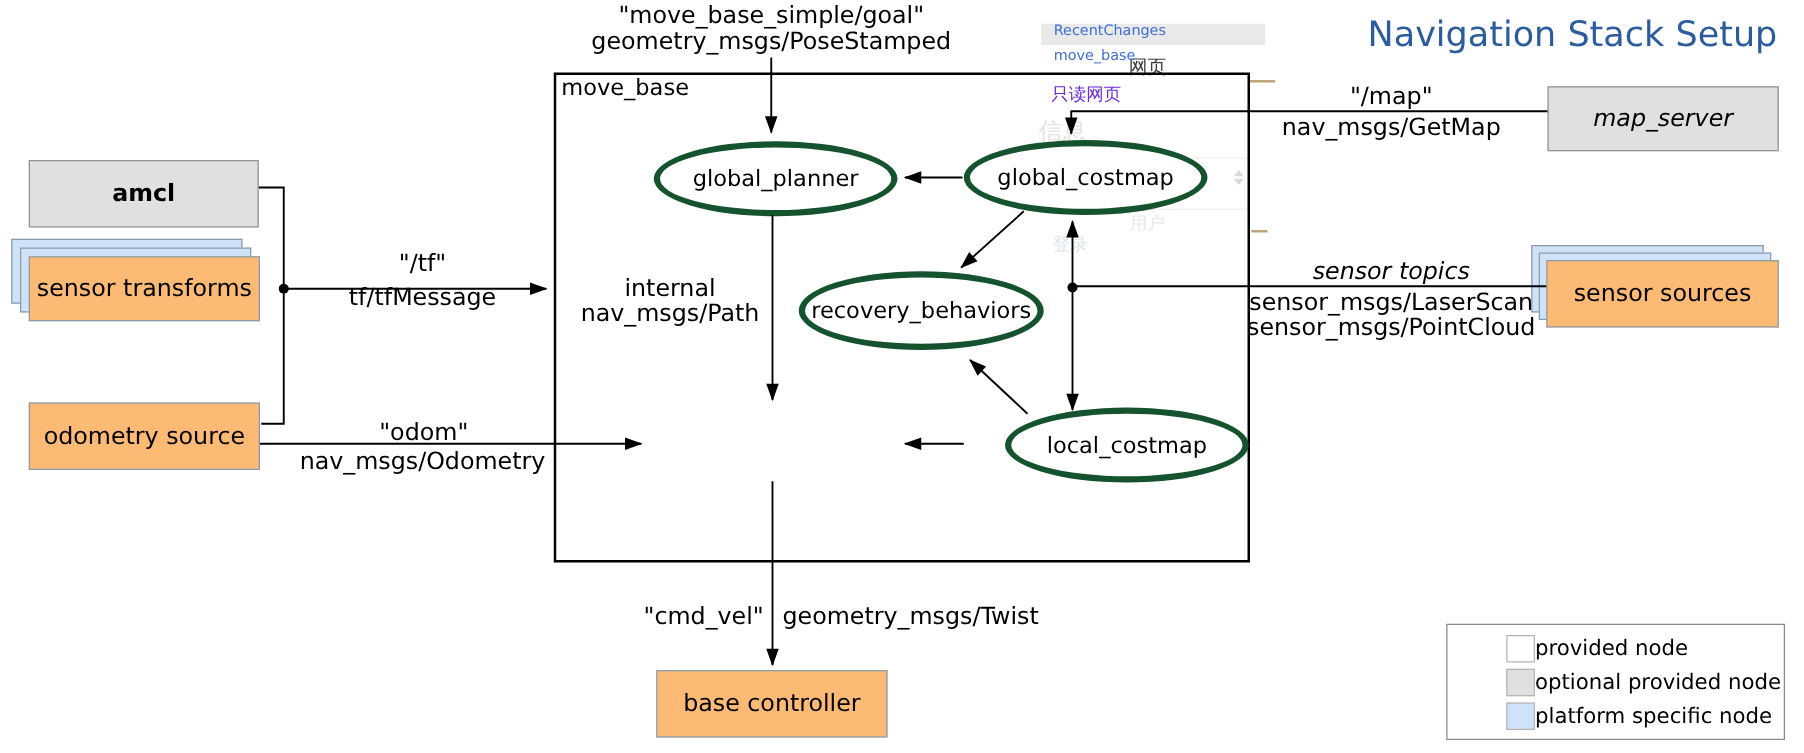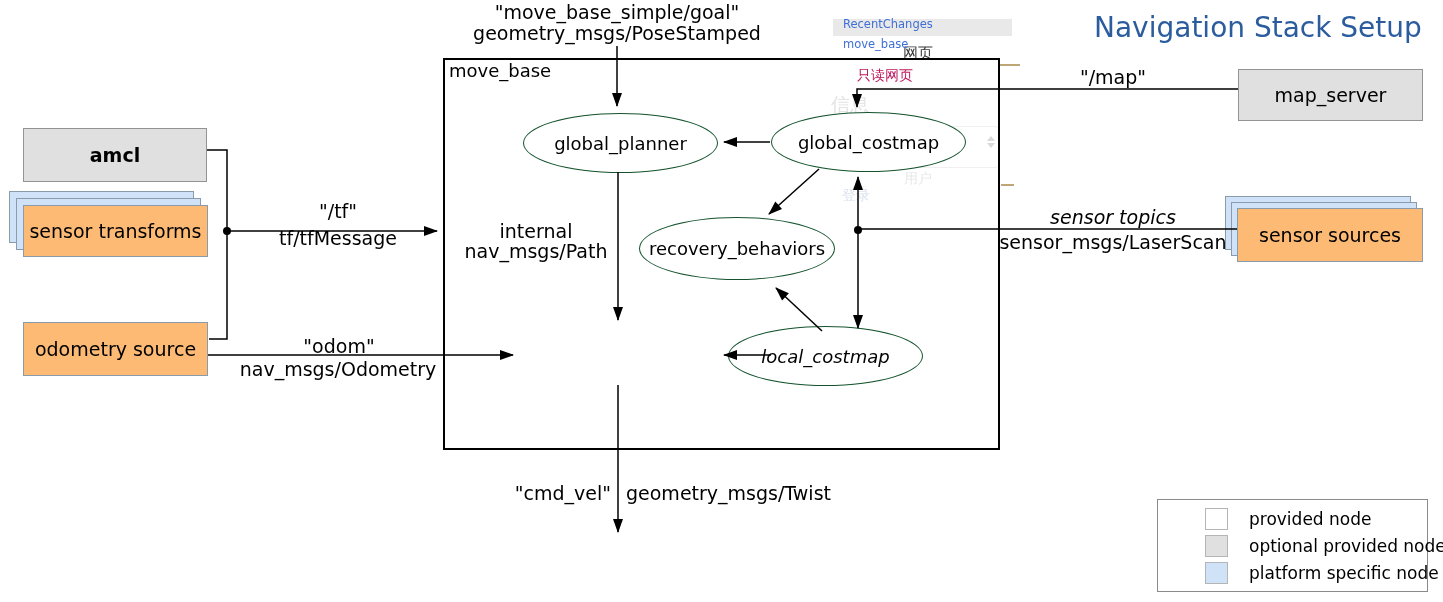--- a/index.html
+++ b/index.html
@@ -26,47 +26,47 @@
   .mb-box{position:absolute;left:443px;top:58px;width:557px;height:392px;
     border:2px solid #000;box-sizing:border-box;z-index:2;background:transparent;}
   .mb-label{position:absolute;left:449px;top:60px;font-size:18px;z-index:2;}
   
   .node{position:absolute;box-sizing:border-box;border:1px solid #8f8f8f;
     display:flex;align-items:center;justify-content:center;font-size:19px;z-index:2;white-space:nowrap;}
   .gray{background:#e0e0e0;border-color:#939393;}
   .blue{background:#fdba74;border-color:#8a9bab;}
   .layer{position:absolute;box-sizing:border-box;border:1px solid #8a9bab;background:#cfe2f7;z-index:2;}
   
-  .ellipse{position:absolute;box-sizing:border-box;border:1px solid #14532d;border-radius:50%;
+  .ellipse{position:absolute;box-sizing:border-box;border:5px solid #14532d;border-radius:50%;
     background:#fff;display:flex;align-items:center;justify-content:center;font-size:18px;z-index:2;white-space:nowrap;}
   
   svg.edges{position:absolute;left:0;top:0;z-index:3;}
   
   .lbl{position:absolute;font-size:19px;white-space:nowrap;z-index:4;transform:translateX(-50%);}
   .lbl.left-align{transform:none;}
   .lbl.right-align{transform:translateX(-100%);}
   .italic{font-style:italic;}
   
   .legend{position:absolute;left:1157px;top:499px;width:271px;height:93px;box-sizing:border-box;
     border:1px solid #8a8a8a;background:#fff;z-index:4;
     display:flex;flex-direction:column;justify-content:center;gap:4px;padding-left:27px;}
-  .legend-row{display:flex;align-items:center;gap:21px;height:23px;padding-left:20px;}
+  .legend-row{display:flex;align-items:center;gap:0;height:23px;padding-left:20px;}
   .sw{width:23px;height:22px;box-sizing:border-box;border:1px solid #b5b5b5;flex:0 0 auto;}
   .sw-white{background:#ffffff;}
   .sw-gray{background:#e0e0e0;}
   .sw-blue{background:#cfe2f7;}
   .legend-label{font-size:17px;white-space:nowrap;}
 </style>
 </head>
 <body>
 
 <div class="canvas">
 
   <div class="faint" style="left:903px;top:44px;font-size:15px;color:#3a3a3a;">网页</div>
-  <div class="faint" style="left:841px;top:67px;font-size:14px;color:#be185d;margin-left:16px;">只读网页</div>
+  <div class="faint" style="left:841px;top:67px;font-size:14px;color:#6d28d9;">只读网页</div>
   <div class="faint" style="left:831px;top:92px;font-size:19px;color:#e3e3e3;">信息</div>
   <div class="faint" style="left:904px;top:170px;font-size:14px;color:#e8e8e8;">用户</div>
   <div class="faint" style="left:842px;top:187px;font-size:14px;color:#dbe3ee;">登录</div>
   <div class="faint-rect"></div>
   <div class="sort-icon">
     <div class="tri tri-up"></div>
       <div class="tri tri-down"></div>
   </div>
   <div class="tan tan1"></div>
   <div class="tan tan2"></div>
@@ -81,31 +81,32 @@
   <div class="mb-label">move_base</div>
 
   <div class="node gray" style="left:23px;top:128px;width:184px;height:54px;font-weight:bold;">amcl</div>
 
   <div class="layer" style="left:9px;top:191px;width:185px;height:52px;"></div>
   <div class="layer" style="left:16px;top:198px;width:185px;height:52px;"></div>
   <div class="node blue" style="left:23px;top:205px;width:185px;height:52px;">sensor transforms</div>
 
   <div class="node blue" style="left:23px;top:322px;width:185px;height:54px;">odometry source</div>
 
-  <div class="node gray" style="left:1238px;top:69px;width:185px;height:52px;">map_server</div>
+  <div class="node gray" style="left:1238px;top:69px;width:185px;height:52px;font-style:italic;">map_server</div>
 
   <div class="layer" style="left:1225px;top:196px;width:186px;height:54px;"></div>
   <div class="layer" style="left:1231px;top:202px;width:186px;height:54px;"></div>
   <div class="node blue" style="left:1237px;top:208px;width:186px;height:54px;">sensor sources</div>
 
+  <div class="node blue" style="left:525px;top:536px;width:185px;height:54px;">base controller</div>
 
   <div class="ellipse" style="left:523px;top:113px;width:195px;height:60px;">global_planner</div>
   <div class="ellipse" style="left:771px;top:112px;width:195px;height:60px;">global_costmap</div>
   <div class="ellipse" style="left:639px;top:217px;width:196px;height:63px;">recovery_behaviors</div>
-  <div class="ellipse" style="left:728px;top:326px;width:195px;height:60px;font-style:italic;">local_costmap</div>
+  <div class="ellipse" style="left:804px;top:326px;width:195px;height:60px;">local_costmap</div>
 
   <svg class="edges" width="1443" height="602">
     <defs>
       <marker id="arr" markerUnits="userSpaceOnUse" markerWidth="16" markerHeight="14" refX="14" refY="6" orient="auto">
         <path d="M1,1 L15,6 L1,11 Z" fill="#000"></path>
       </marker>
     </defs>
     <g stroke="#000" stroke-width="1.5" fill="none">
       <line x1="617" y1="46" x2="617" y2="106" marker-end="url(#arr)"></line>
       <polyline points="207,150 227,150 227,339 209,339"></polyline>
@@ -128,22 +129,24 @@
     </g>
   </svg>
 
   <div class="lbl" style="left:617px;top:1px;">"move_base_simple/goal"</div>
   <div class="lbl" style="left:617px;top:22px;">geometry_msgs/PoseStamped</div>
   <div class="lbl" style="left:338px;top:200px;">"/tf"</div>
   <div class="lbl" style="left:338px;top:227px;">tf/tfMessage</div>
   <div class="lbl" style="left:339px;top:335px;">"odom"</div>
   <div class="lbl" style="left:338px;top:358px;">nav_msgs/Odometry</div>
   <div class="lbl" style="left:1113px;top:66px;">"/map"</div>
+  <div class="lbl" style="left:1113px;top:91px;">nav_msgs/GetMap</div>
   <div class="lbl italic" style="left:1113px;top:206px;">sensor topics</div>
   <div class="lbl" style="left:1113px;top:231px;">sensor_msgs/LaserScan</div>
+  <div class="lbl" style="left:1113px;top:251px;">sensor_msgs/PointCloud</div>
   <div class="lbl" style="left:536px;top:220px;">internal</div>
   <div class="lbl" style="left:536px;top:240px;">nav_msgs/Path</div>
   <div class="lbl right-align" style="left:611px;top:482px;">"cmd_vel"</div>
   <div class="lbl left-align" style="left:626px;top:482px;">geometry_msgs/Twist</div>
 
   <div class="legend">
     <div class="legend-row">
       <span class="sw sw-white"></span>
       <span class="legend-label">provided node</span>
     </div>

